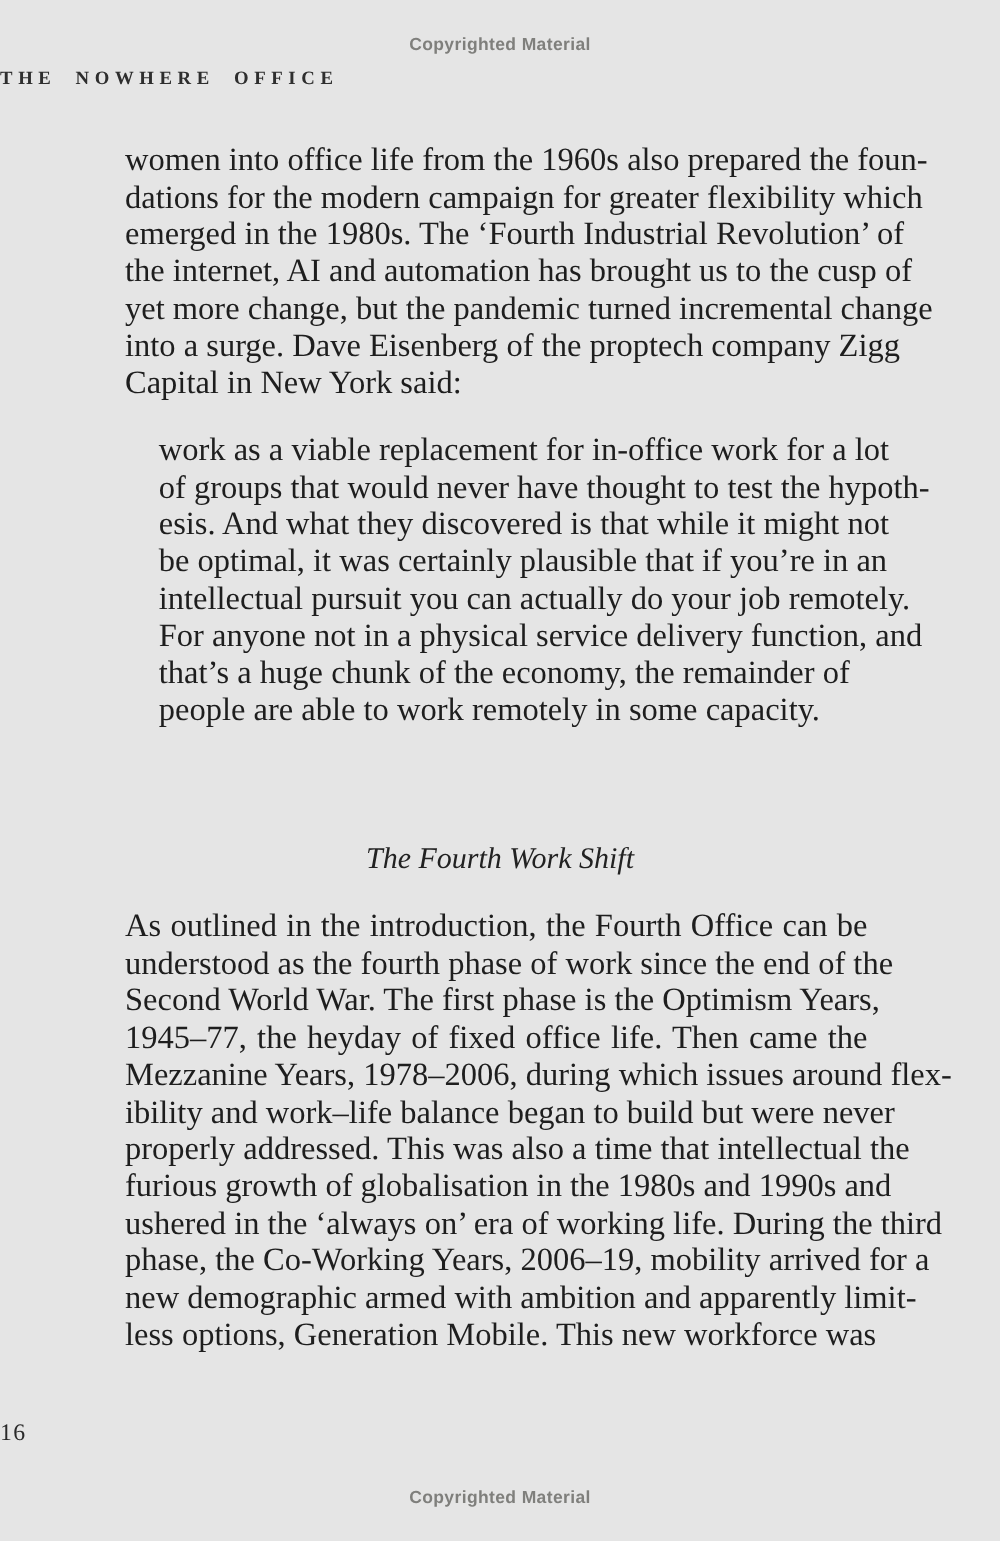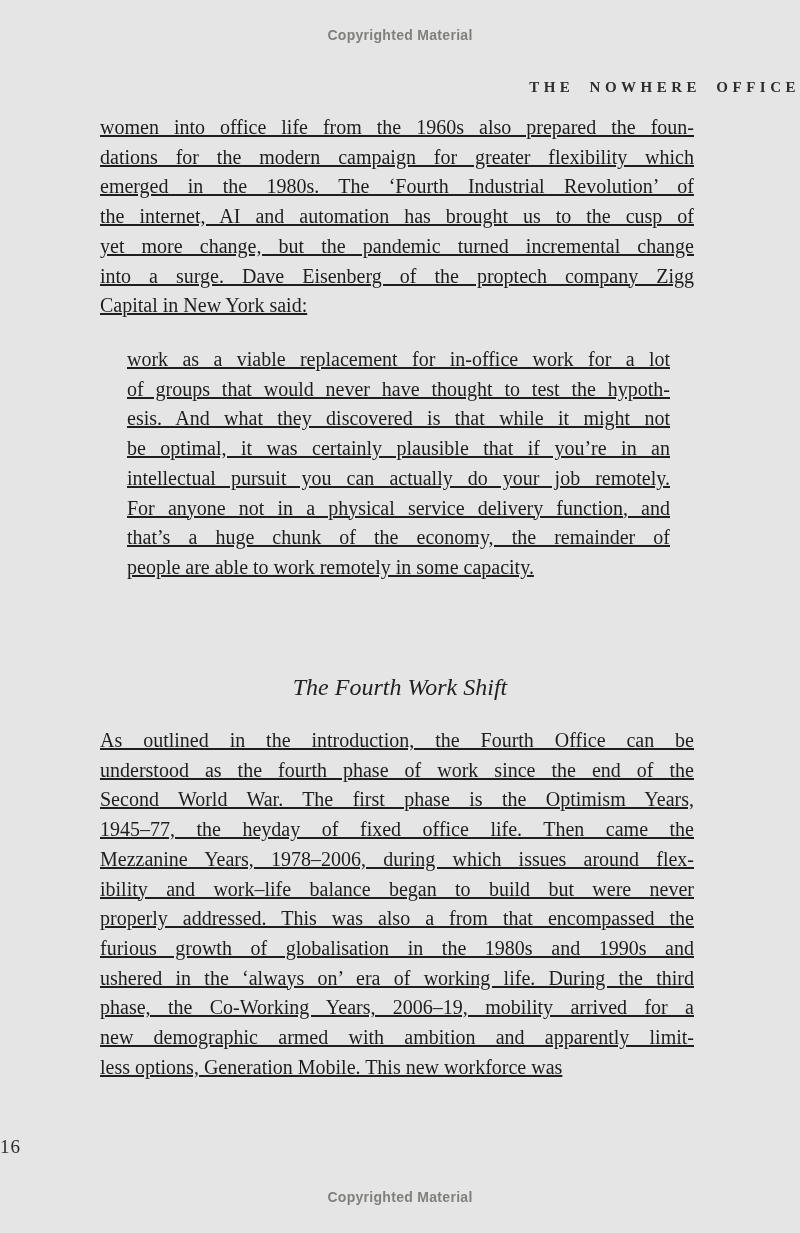--- a/index.html
+++ b/index.html
@@ -21,36 +21,35 @@
     font-weight: 700;
     font-size: 14px;
     line-height: 18px;
     letter-spacing: 0.3px;
     color: #7f7f7c;
   }
   .copyright.top { top: 26px; }
   .copyright.bottom { top: 1188px; }
   .running-head {
     position: absolute;
-    top: 77px;
+    top: 53px;
     width: 100%;
-    text-align: right;
+    text-align: left;
     font-size: 15px;
     line-height: 20px;
     font-weight: 600;
     letter-spacing: 4.5px;
     word-spacing: 7px;
     color: #2e2e2e;
   }
   .textblock {
     position: absolute;
     left: 100px;
     width: 594px;
-    font-size: 20px;
-    text-decoration: underline;
+    font-size: 26px;
   }
   .textblock.para1 { top: 113px; }
   .textblock.quote { left: 127px; width: 543px; top: 345px; }
   .textblock.para2 { top: 726px; }
   .line {
     line-height: 29.7px;
     white-space: nowrap;
     text-align: justify;
     text-align-last: justify;
   }
@@ -110,21 +109,21 @@
 
   <div class="section-heading">The Fourth Work Shift</div>
 
   <div class="textblock para2">
     <div class="line">As outlined in the introduction, the Fourth Office can be</div>
     <div class="line">understood as the fourth phase of work since the end of the</div>
     <div class="line">Second World War. The first phase is the Optimism Years,</div>
     <div class="line">1945–77, the heyday of fixed office life. Then came the</div>
     <div class="line">Mezzanine Years, 1978–2006, during which issues around flex-</div>
     <div class="line">ibility and work–life balance began to build but were never</div>
-    <div class="line">properly addressed. This was also a from that encompassed the</div>
+    <div class="line">properly addressed. This was also a time that intellectual the</div>
     <div class="line">furious growth of globalisation in the 1980s and 1990s and</div>
     <div class="line">ushered in the ‘always on’ era of working life. During the third</div>
     <div class="line">phase, the Co-Working Years, 2006–19, mobility arrived for a</div>
     <div class="line">new demographic armed with ambition and apparently limit-</div>
     <div class="line last">less options, Generation Mobile. This new workforce was</div>
   </div>
 
   <div class="page-number">16</div>
 
   <div class="copyright bottom">Copyrighted Material</div>

